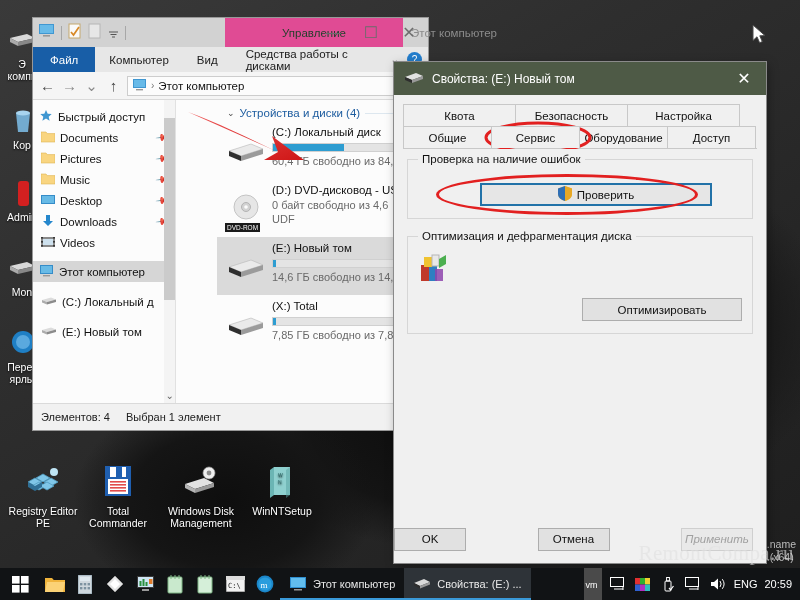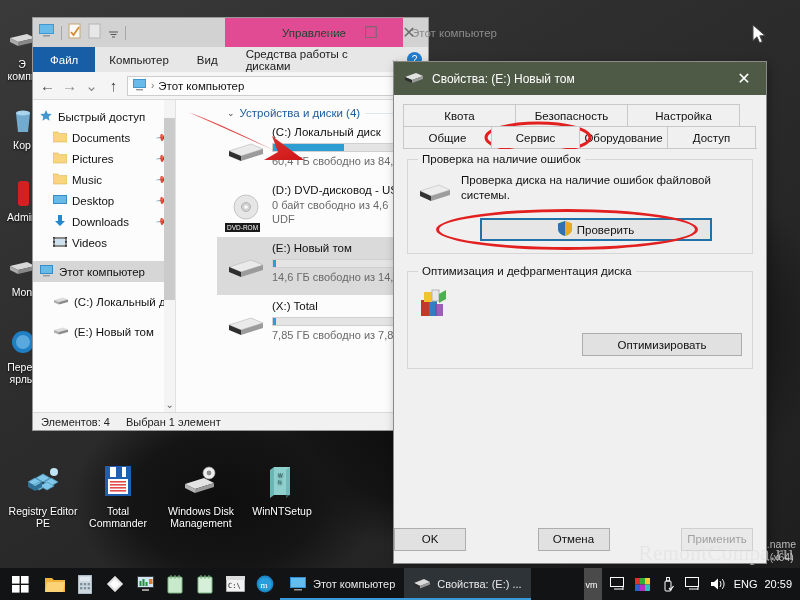--- a/index.html
+++ b/index.html
@@ -75,39 +75,39 @@
      gap:5px; padding:0 6px; border-bottom:1px solid #dcdcdc;}
   .nav-arrow { color:#8a8a8a; font-size:15px; width:17px; text-align:center; }
   .nav-arrow.active { color:#4a4a4a; }
   #addr-field { flex:1; height:20px; background:#fff; border:1px solid #cfcfcf;
      display:flex; align-items:center; gap:4px; padding-left:4px; font-size:11.5px; color:#111; }
 
   #exp-body { flex:1; display:flex; min-height:0;gap:41px; }
   #nav-pane { width:143px; background:#fff; border-right:1px solid #e3e3e3;
      padding-top:6px; font-size:11.5px; color:#111; position:relative; overflow:hidden;}
   .nav-row { height:21px; display:flex; align-items:center; gap:5px; padding-left:6px; white-space:nowrap; }
-  .nav-row.indent1 { padding-left:20px; }
+  .nav-row.indent1 { padding-left:8px; }
   .nav-row.sel2 { background:#d8d8d8; }
   .pin { margin-left:auto; margin-right:6px; color:#9a9a9a; font-size:10px; transform:rotate(40deg); }
   #nav-scroll { position:absolute; right:0; top:0; width:11px; height:100%; background:#f6f6f6; }
   #nav-thumb { position:absolute; right:0; top:18px; width:11px; height:182px; background:#cdcdcd; }
   .nav-caret { position:absolute; right:1px; bottom:2px; color:#666; font-size:10px; }
 
   #list-pane { flex:1; background:#fff; position:relative; overflow:hidden; }
   #grp-header { display:flex; align-items:center; gap:5px; font-size:11.5px;
       color:#1a5fa8; padding:7px 0 2px 10px; }
   #grp-header .line { flex:1; height:1px; background:#dfe9f2; margin-right:8px; }
   .drive { display:flex; gap:7px; padding:4px 0 4px 10px; height:58px; align-items:flex-start;}
   .drive.sel { background:#dcdcdc; }
   .drive .dname { font-size:11.5px; color:#111; line-height:15px; white-space:nowrap; }
   .drive .dsub { font-size:11px; color:#6a6a6a; line-height:14px; white-space:nowrap; }
   .bar { width:128px; height:9px; background:#e6e6e6; border:1px solid #d2d2d2; margin:3px 0 2px; }
   .bar > i { display:block; height:100%; }
 
-  #statusbar { height:18px; background:#f3f3f3; border-top:1px solid #dcdcdc;
+  #statusbar { height:27px; background:#f3f3f3; border-top:1px solid #dcdcdc;
      display:flex; align-items:center; gap:16px; padding-left:8px; font-size:11px; color:#222; }
 
   
   #props {
     position: absolute; left: 394px; top: 62px; width: 372px; height: 501px;
     background: #f0f0f0; box-shadow: 0 0 0 1px #8a8a8a, 2px 3px 10px rgba(0,0,0,.35);
     display: flex; flex-direction: column;
   }
   #props-title { height:33px; background:#4e5a46; display:flex; align-items:center;
      padding-left:10px; color:#fff; font-size:12px; gap:8px; }
@@ -124,21 +124,21 @@
   .tab.active { background:#f0f0f0; position:relative; z-index:3; }
   #tab-underline { height:1px; background:#c8c8c8; margin-top:0; }
 
   #props-content { flex:1; background:#f0f0f0; padding:4px 13px 0; position:relative; }
   fieldset { border:1px solid #d6d6d6; padding:8px 10px 12px; margin-bottom:11px; }
   legend { font-size:11.5px; color:#111; padding:0 4px; }
   .sect { display:flex; gap:9px; }
   .sect p { font-size:11.5px; color:#111; line-height:15px; }
   .dlg-btn { height:23px; border:1px solid #adadad; background:#e1e1e1; font-size:11.5px;
      color:#111; display:flex; align-items:center; justify-content:center; gap:5px; }
-  .dlg-btn.disabled { color:#a0a0a0; background:#e9e9e9; border-color:#cfcfcf; }
+  .dlg-btn.disabled { color:#a0a0a0; background:#e9e9e9; border-color:#cfcfcf;font-style:italic; }
 
   #check-wrap { position:relative; margin:10px 0 0 32px; }
   #check-btn { width:232px; margin:0 auto; border:2px solid #2272a8; background:#e6e6e6; }
   #check-ring { position:absolute; left:-14px; top:-9px; width:262px; height:41px;
      border:3px solid #e22020; border-radius:50%; }
 
   #props-footer { height:48px; display:flex; align-items:center; justify-content:space-between;
      gap:11px; padding-right:13px; }
   #props-footer .dlg-btn { width:72px; }
 
@@ -578,30 +578,20 @@
         <ellipse cx="55" cy="16.5" rx="52" ry="14.5" fill="none" stroke="#e22020" stroke-width="3"></ellipse>
       </svg>
     </div>
     <div id="tab-underline"></div>
   </div>
 
   <div id="props-content">
 
     <fieldset>
       <legend>Проверка на наличие ошибок</legend>
-      <div class="sect">
-        <span style="margin-top:8px;">
-          <svg width="34" height="23" viewBox="0 0 34 23">
-              <path d="M2 10 L21 4 L32 9 L13 15 Z" fill="#ececec" stroke="#bdbdbd" stroke-width=".6"></path>
-              <path d="M2 10 L13 15 L13 20 L2 15 Z" fill="#333"></path>
-              <path d="M13 15 L32 9 L32 14 L13 20 Z" fill="#9d9d9d"></path>
-            </svg>
-        </span>
-        <p>Проверка диска на наличие ошибок файловой системы.</p>
-      </div>
       <div id="check-wrap">
         <div class="dlg-btn" id="check-btn">
           <span>
             <svg width="14" height="15" viewBox="0 0 14 15">
                 <path d="M7 0 L14 2.4 V8 C14 11.6 10.8 14 7 15 C3.2 14 0 11.6 0 8 V2.4 Z" fill="#f2c14e"></path>
                 <path d="M7 0 L0 2.4 V8 C0 11.6 3.2 14 7 15 Z" fill="#2f6fb5"></path>
                 <path d="M7 0 L14 2.4 V8 C14 11.6 10.8 14 7 15 Z" fill="#e8a825"></path>
               </svg>
           </span>
           <span>Проверить</span>

